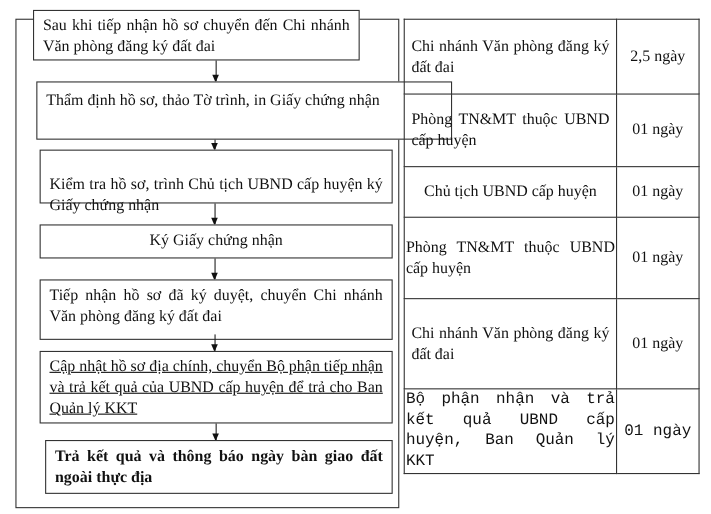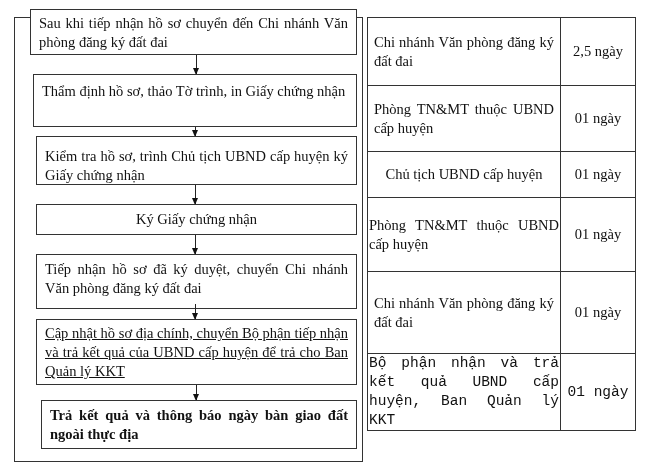--- a/index.html
+++ b/index.html
@@ -21,27 +21,27 @@
   td.who { width: 193px; text-align: justify; text-align-last: left; }
   td.who.center { text-align: center; text-align-last: center; }
   td.who.tight { padding-left: 1px; padding-right: 1px; }
   td.days { width: 75px; text-align: center; }
 </style>
 </head>
 <body>
 
 <div class="outer"></div>
 
-<div class="box" style="left:30px; top:9px; width:327px; height:46px;">Sau khi tiếp nhận hồ sơ chuyển đến Chi nhánh Văn phòng đăng ký đất đai</div>
+<div class="box" style="left:30px; top:9px; width:297px; height:46px;">Sau khi tiếp nhận hồ sơ chuyển đến Chi nhánh Văn phòng đăng ký đất đai</div>
 <div class="arrow" style="left:196px; top:55px; height:19px;"></div>
 
-<div class="box" style="left:33px; top:74px; width:324px; height:53px; padding-top:7px;">Thẩm định hồ sơ, thảo Tờ trình, in Giấy chứng nhận</div>
+<div class="box" style="left:33px; top:74px; width:378px; height:53px; padding-top:7px;">Thẩm định hồ sơ, thảo Tờ trình, in Giấy chứng nhận</div>
 <div class="arrow" style="left:195px; top:127px; height:9px;"></div>
 
-<div class="box" style="left:36px; top:136px; width:321px; height:49px; padding-top:10px;">Kiểm tra hồ sơ, trình Chủ tịch UBND cấp huyện ký Giấy chứng nhận</div>
+<div class="box" style="left:36px; top:136px; width:321px; height:49px; padding-top:22px;">Kiểm tra hồ sơ, trình Chủ tịch UBND cấp huyện ký Giấy chứng nhận</div>
 <div class="arrow" style="left:195px; top:185px; height:19px;"></div>
 
 <div class="box center" style="left:36px; top:204px; width:321px; height:31px;">Ký Giấy chứng nhận</div>
 <div class="arrow" style="left:195px; top:235px; height:19px;"></div>
 
 <div class="box" style="left:36px; top:254px; width:321px; height:55px; padding-top:5px;">Tiếp nhận hồ sơ đã ký duyệt, chuyển Chi nhánh Văn phòng đăng ký đất đai</div>
 <div class="arrow" style="left:195px; top:304px; height:15px;"></div>
 
 <div class="box" style="left:36px; top:319px; width:321px; height:66px; padding-top:4px;text-decoration:underline;">Cập nhật hồ sơ địa chính, chuyển Bộ phận tiếp nhận và trả kết quả của UBND cấp huyện để trả cho Ban Quản lý KKT</div>
 <div class="arrow" style="left:196px; top:385px; height:15px;"></div>

